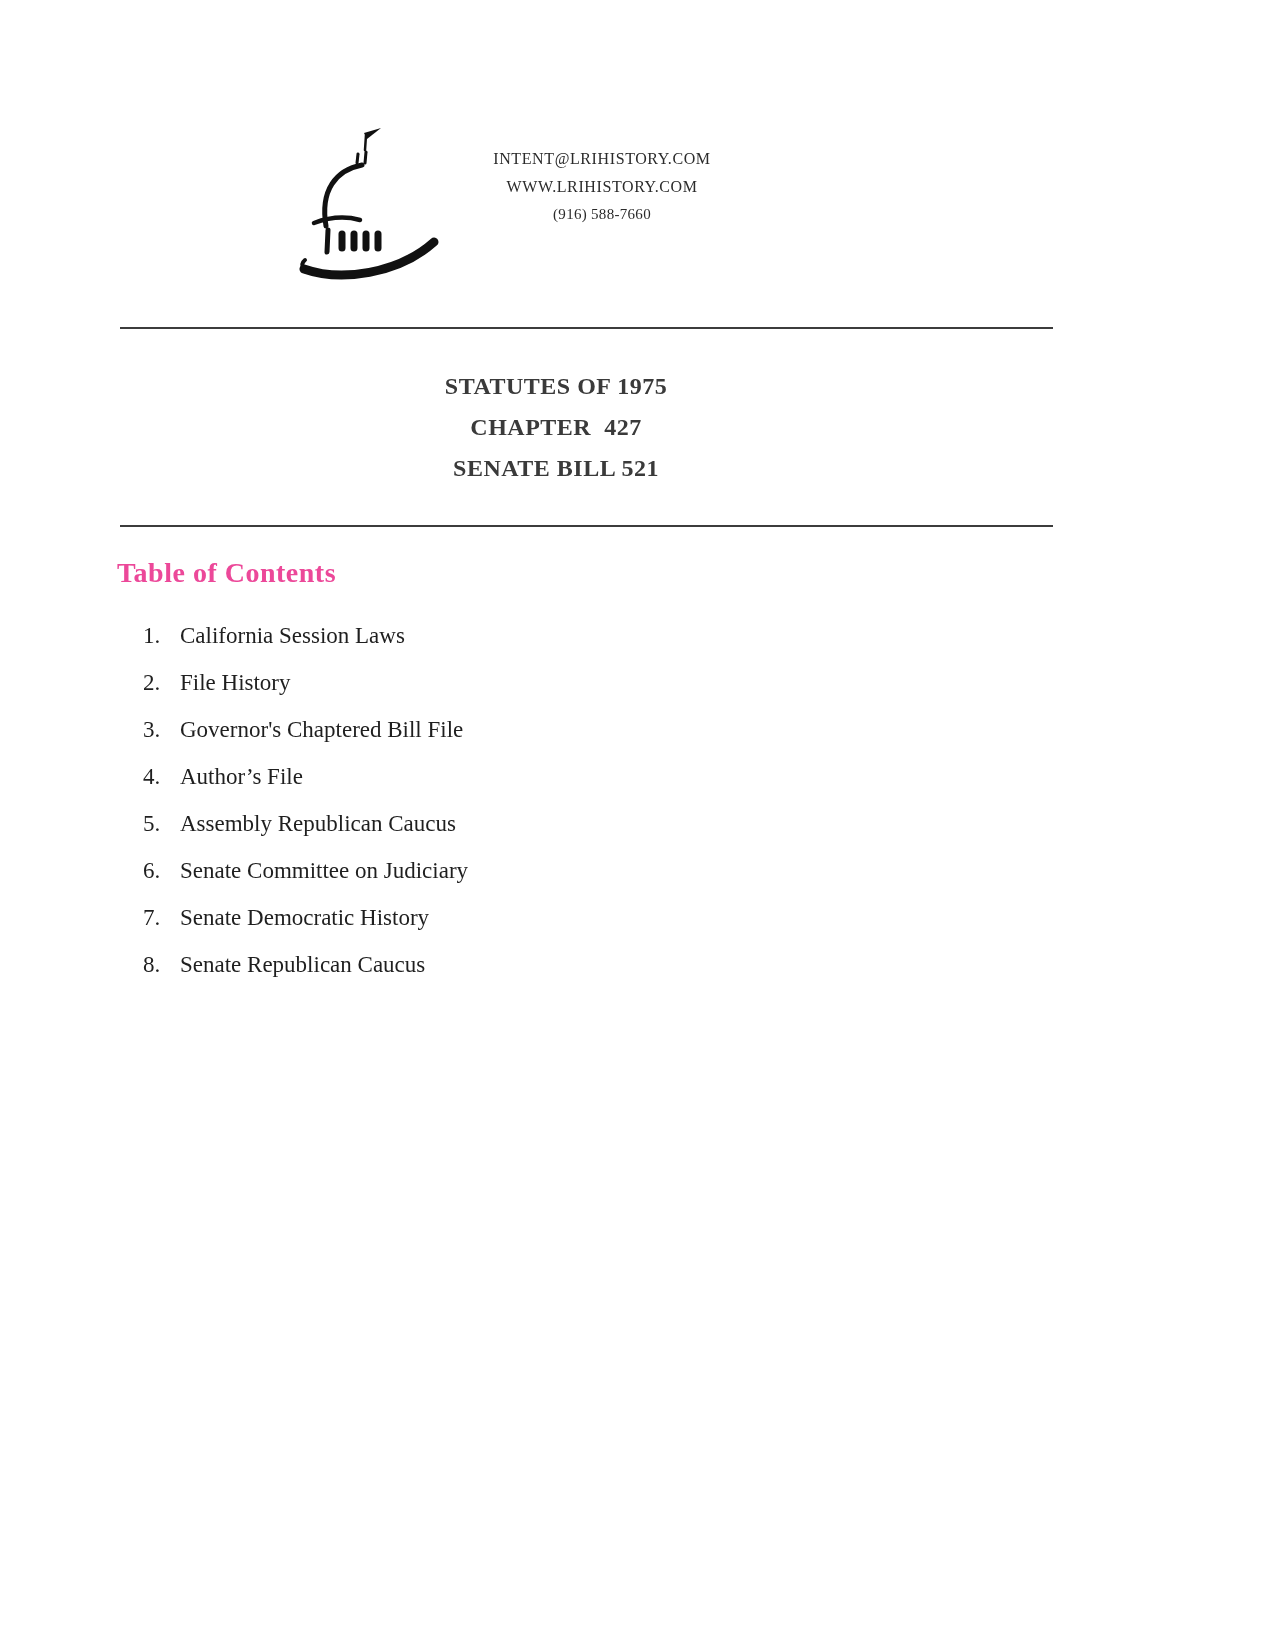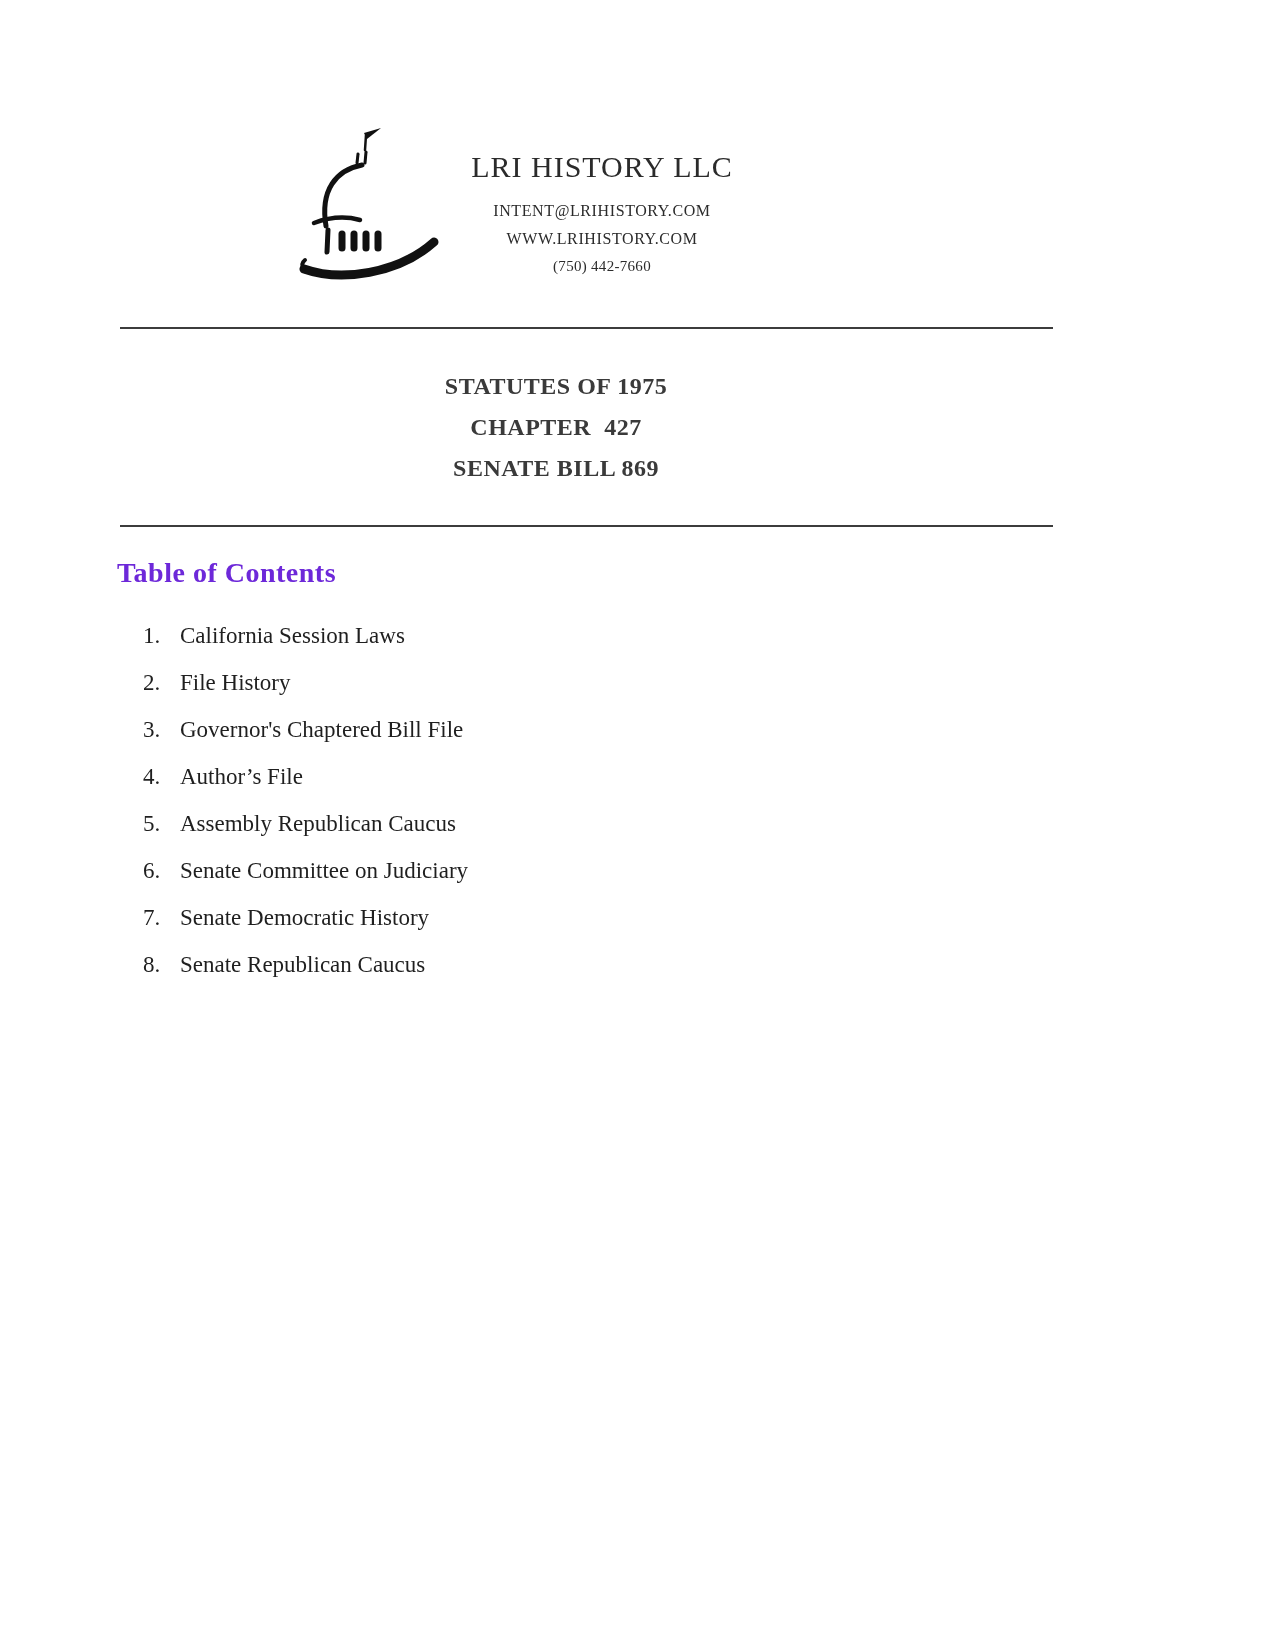--- a/index.html
+++ b/index.html
@@ -79,21 +79,21 @@
     white-space: pre; 
   }
 
   
   .toc-heading {
     position: absolute;
     left: 117px;
     top: 557px;
     font-size: 28px;
     font-weight: bold;
-    color: #6d28d9;
+    color: #ec4899;
     letter-spacing: 0.5px;
   }
   .toc-list {
     position: absolute;
     left: 143px;
     top: 624px;
     list-style: none;
   }
   .toc-item {
     display: flex;
@@ -134,33 +134,32 @@
       <path d="M58 108 L58 122" stroke="#111" stroke-width="7" stroke-linecap="round"></path>
       <path d="M70 108 L70 122" stroke="#111" stroke-width="7" stroke-linecap="round"></path>
       <path d="M82 108 L82 122" stroke="#111" stroke-width="7" stroke-linecap="round"></path>
 
       <path d="M8 143 C 45 156, 102 148, 138 116" stroke="#111" stroke-width="9" stroke-linecap="round"></path>
       <path d="M8 143 Q 4 138 9 134" stroke="#111" stroke-width="4" stroke-linecap="round"></path>
     </svg>
   </div>
 
   <div class="letterhead">
-    <div class="company-name">LRI HISTORY LLC</div>
     <div class="contact-line">INTENT@LRIHISTORY.COM</div>
     <div class="contact-line">WWW.LRIHISTORY.COM</div>
-    <div class="contact-line phone">(750) 442-7660</div>
+    <div class="contact-line phone">(916) 588-7660</div>
   </div>
 
   <div class="rule rule-top"></div>
   <div class="rule rule-bottom"></div>
 
   <div class="title-block">
     <div class="title-line">STATUTES OF 1975</div>
     <div class="title-line">CHAPTER  427</div>
-    <div class="title-line">SENATE BILL 869</div>
+    <div class="title-line">SENATE BILL 521</div>
   </div>
 
   <h1 class="toc-heading">Table of Contents</h1>
 
   <ul class="toc-list">
     <li class="toc-item">
       <span class="toc-num">1.</span>
       <span class="toc-label">California Session Laws</span>
     </li>
     <li class="toc-item">

